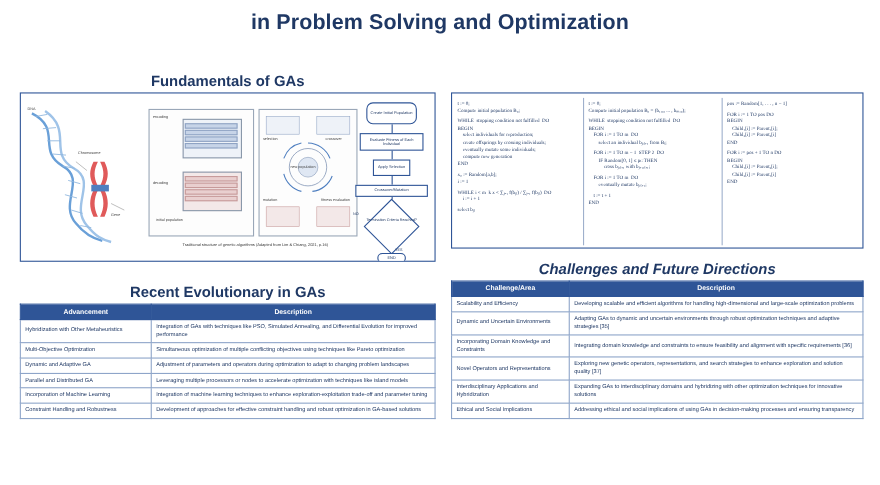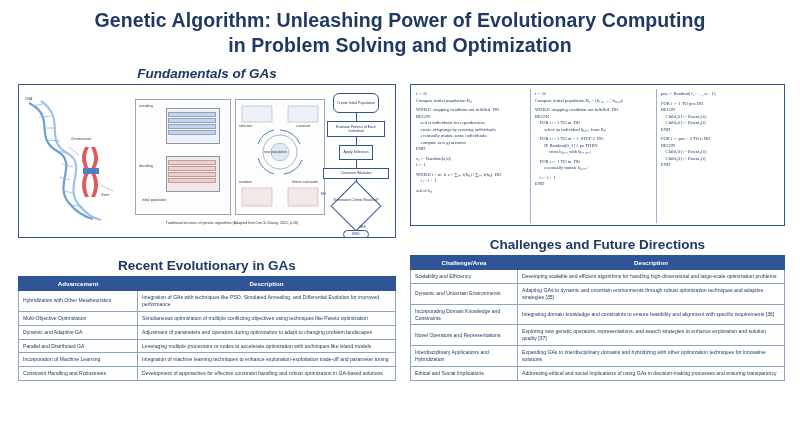--- a/index.html
+++ b/index.html
@@ -36,24 +36,24 @@
   .main-title .line2 { display: block; }
 
   
   .section-head {
     position: absolute;
     font-weight: bold;
     color: #1f3864;
     text-align: center;
     font-size: 13.5px;
   }
-  #head-fundamentals { left: 18px; top: 66px; width: 378px; font-style: italic; }
+  #head-fundamentals { left: 18px; top: 66px; width: 378px; }
   #head-implementation { left: 410px; top: 66px; width: 375px; }
   #head-recent { left: 18px; top: 258px; width: 378px; }
-  #head-challenges { left: 410px; top: 237px; width: 375px; }
+  #head-challenges { left: 410px; top: 237px; width: 375px; font-style: italic; }
 
   
   .panel {
     position: absolute;
     border: 1px solid #2f5597;
     background: #ffffff;
     box-sizing: border-box;
   }
   #panel-fundamentals {
     left: 18px; top: 84px; width: 378px; height: 154px;
@@ -194,21 +194,20 @@
   #table-challenges td.col-a { width: 98px; }
   #table-challenges th.col-a { width: 98px; }
   #table-recent th.col-a { width: 110px; }
 </style>
 </head>
 <body>
 
 <div class="page">
 
   <div class="main-title">
-    <span>Genetic Algorithm: Unleashing Power of Evolutionary Computing</span>
     <span class="line2">in Problem Solving and Optimization</span>
   </div>
 
   <div class="section-head" id="head-fundamentals">Fundamentals of GAs</div>
   <div class="section-head" id="head-recent">Recent Evolutionary in GAs</div>
   <div class="section-head" id="head-challenges">Challenges and Future Directions</div>
 
   <div class="panel" id="panel-fundamentals">
     <div class="fund-fig">
 

